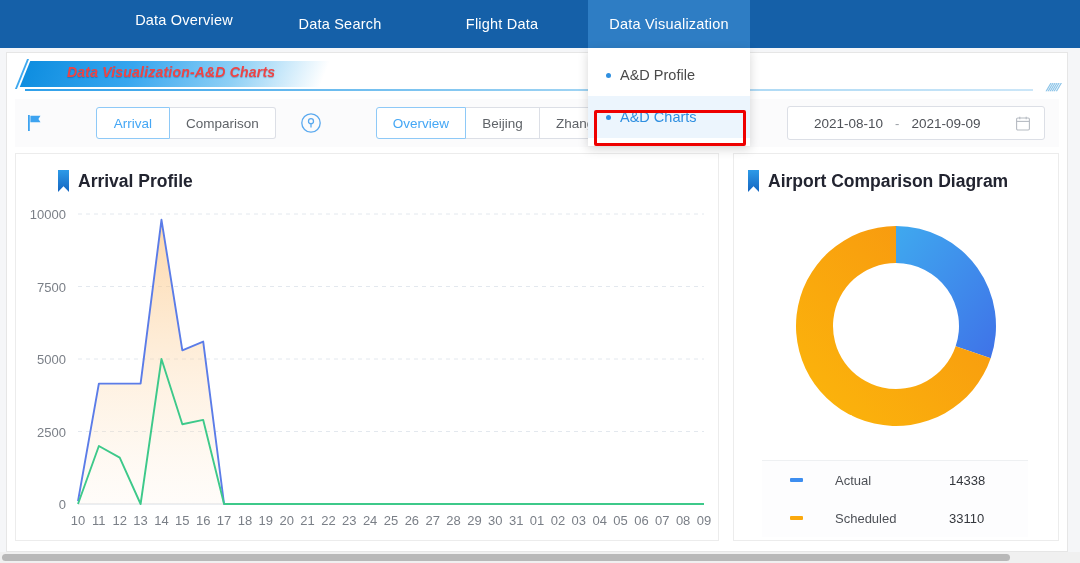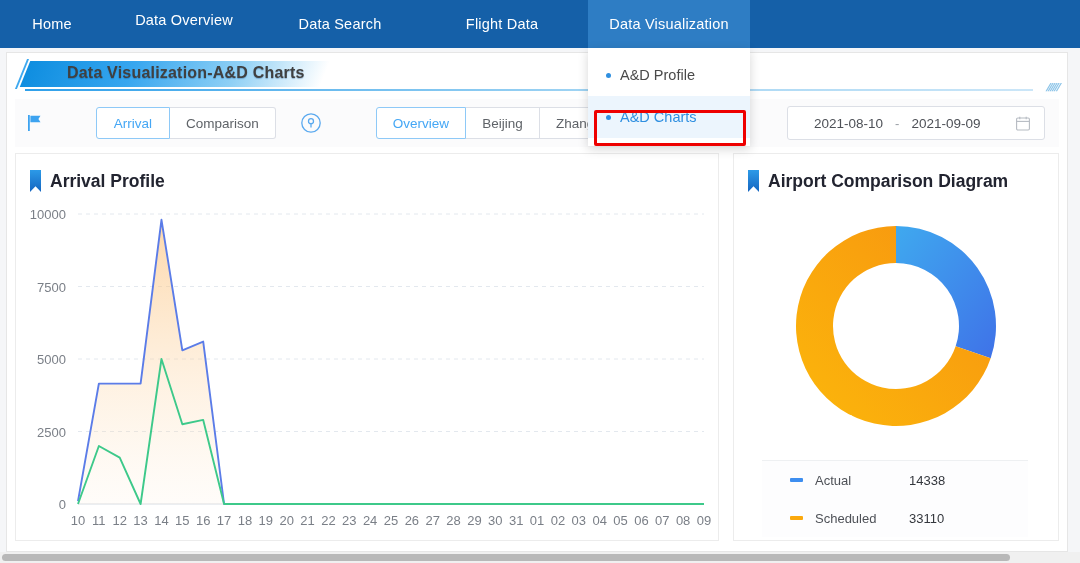--- a/index.html
+++ b/index.html
@@ -100,26 +100,27 @@
     transform: skewX(-22deg);
   }
   .title-edge {
     position: absolute; left: 14px; top: 6px;
     width: 14px; height: 30px;
     border-left: 2px solid #3ea9f0;
     transform: skewX(-22deg);
   }
   .title-text {
     position: absolute; left: 60px; top: 11px;
-    color: #404040;
-    font-size: 16px;
+    color: #ef4444;
+    font-size: 14px;
     font-weight: 600;
     letter-spacing: .2px;
     white-space: nowrap;
     text-shadow: 0 1px 1px rgba(0,60,120,.3);
+    font-style: italic;
   }
   .title-rule {
     position: absolute; left: 18px; top: 36px;
     width: 1008px; height: 2px;
     background: linear-gradient(90deg, #2fa0ea 0%, #9ed3f3 55%, #cbe6f8 100%);
   }
   .title-dash {
     position: absolute; right: 8px; top: 28px;
     font-size: 11px; color: #8cc4e8;
     letter-spacing: -1px;
@@ -173,20 +174,21 @@
   .datebox .sep { margin: 0 12px; color: #9aa0a6; font-size: 13px; }
   .datebox .cal { margin-left: auto; margin-right: 14px; display: flex; }
 
   
   .card-left {
     position: absolute; left: 8px; top: 100px;
     width: 704px; height: 388px;
     background: #ffffff;
     border: 1px solid #ececec;
     box-sizing: border-box;
+    padding-left: 28px;
   }
   .card-right {
     position: absolute; left: 726px; top: 100px;
     width: 326px; height: 388px;
     background: #ffffff;
     border: 1px solid #ececec;
     box-sizing: border-box;
   }
   .card-title {
     display: flex; align-items: center;
@@ -227,20 +229,21 @@
     position: absolute; left: 28px; top: 306px;
     width: 266px;
     border-top: 1px solid #eef0f2;
     background: #fdfdfe;
   }
   .legend-row {
     height: 38px;
     display: flex; align-items: center;
     font-size: 13px;
     color: #4e5157;
+    gap: 20px;
   }
   .lg-dash {
     width: 13px; height: 4px; border-radius: 1px;
     margin-left: 28px; margin-right: 12px;
     flex: none;
   }
   .lg-name { width: 94px; }
   .lg-val  { color: #34373d; }
 
   
@@ -260,23 +263,20 @@
     width: 7px; height: 460px;
     background: transparent;
   }
 </style>
 </head>
 <body>
 
 <div id="app">
 
   <div class="navbar" id="navbar">
-      <div class="nav-item" style="position: absolute; left: 0px; width: 104px; top: 0px; height: 48px;">
-        <span>Home</span>
-      </div>
       <div class="nav-item" style="position: absolute; left: 104px; width: 160px; top: 0px; height: 40px;">
         <span>Data Overview</span>
       </div>
       <div class="nav-item" style="position: absolute; left: 264px; width: 152px; top: 0px; height: 48px;">
         <span>Data Search</span>
       </div>
       <div class="nav-item active" style="position: absolute; left: 588px; width: 162px; top: 0px; height: 48px;">
         <span>Data Visualization</span>
       </div>
       <div class="nav-item" style="position: absolute; left: 416px; width: 172px; top: 0px; height: 48px;">

